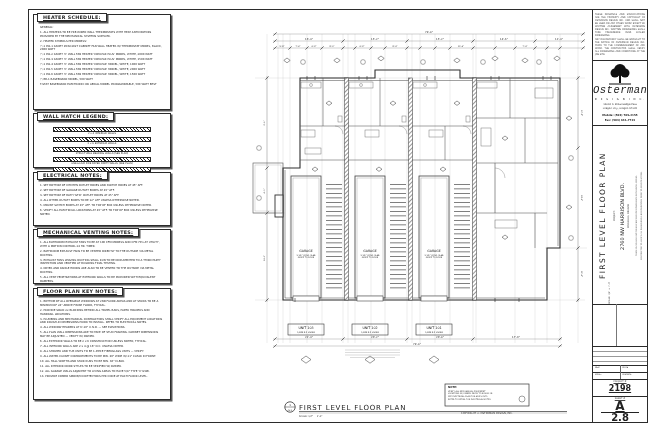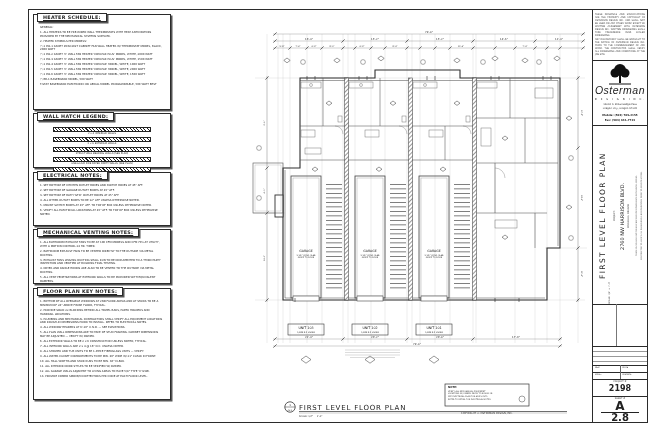--- a/index.html
+++ b/index.html
@@ -20,32 +20,32 @@
   .hatch-cap::before{content:"";display:block;height:3px;width:82%;margin:1.5px auto .6px auto;
          border:0.5px solid #222;
          background:repeating-linear-gradient(45deg,#222 0 .8px,#fff .8px 2.4px);}
   
   .tb{position:absolute;left:592px;top:9px;width:56px;height:414px;
       border:1px solid #2b2b2b;box-sizing:border-box;background:#fff;}
   .tb .disclaimer{position:absolute;left:2px;right:2px;font-size:2.25px;line-height:1.35;
       text-align:justify;color:#444;}
   .tb-line{position:absolute;left:0;width:100%;border-top:0.7px solid #2b2b2b;}
   .tb-line-light{position:absolute;left:0;width:100%;border-top:0.4px solid #999;}
-  .tb .logo-script{position:absolute;width:100%;text-align:center;
-      font-family:Liberation Sans, sans-serif;font-style:italic;font-size:10.5px;letter-spacing:.5px;}
+  .tb .logo-script{position:absolute;width:100%;
+      font-family:Liberation Mono, monospace;font-style:italic;font-size:10.5px;letter-spacing:.5px;}
   .tb .logo-sub{position:absolute;width:100%;text-align:center;font-size:2.6px;letter-spacing:1.6px;}
   .tb .addr{position:absolute;width:100%;text-align:center;font-size:2.5px;line-height:1.5;color:#333;}
   .tb .phone{position:absolute;width:100%;text-align:center;font-size:2.7px;font-weight:bold;line-height:1.6;}
   .vtxt{position:absolute;writing-mode:vertical-rl;transform:rotate(180deg);
         display:flex;align-items:center;justify-content:center;white-space:nowrap;}
   .vstart{justify-content:flex-start;}
   .tb .cellrow{position:absolute;left:0;width:100%;display:flex;box-sizing:border-box;}
   .tb .cell{flex:1;font-size:2.2px;padding:1px 2px;border-right:0.5px solid #666;box-sizing:border-box;}
   .tb .cell:last-child{border-right:none;}
-  .tb .ctr{position:absolute;width:100%;text-align:center;}
+  .tb .ctr{position:absolute;width:100%;text-align:center;text-decoration:underline;}
   
   .plan-svg{position:absolute;left:195px;top:8px;}
   svg text{font-family:"DejaVu Sans",sans-serif;}
 </style>
 </head>
 <body>
 
 <div class="sheet">
   <div class="border"></div>
 

